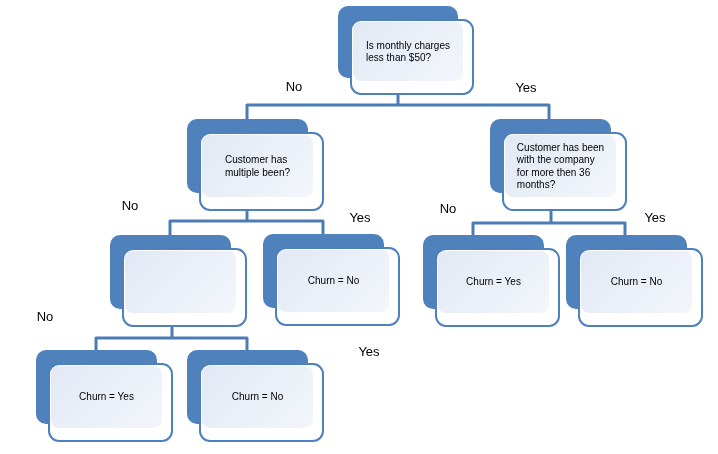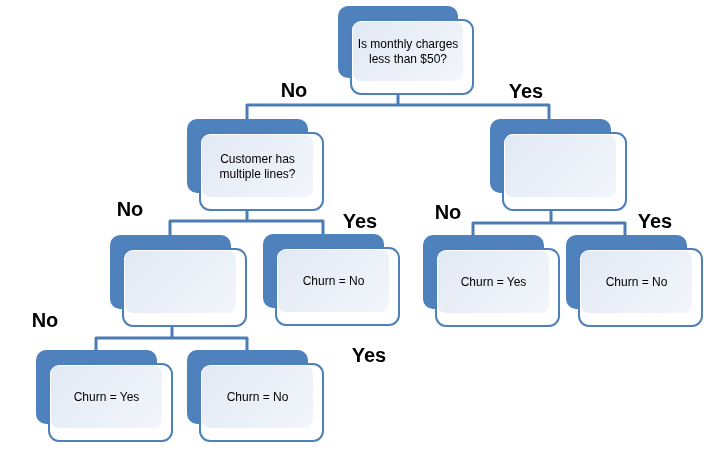--- a/index.html
+++ b/index.html
@@ -43,35 +43,34 @@
     left: 1px; top: 1px; right: 9px; bottom: 12px;
     background: linear-gradient(135deg, #e2e9f4 0%, #ebf0f8 55%, #f3f6fb 100%);
     border-radius: 8px;
   }
   .node .node-text {
     position: absolute;
     left: 0; top: 0; right: 8px; bottom: 10px;
     display: flex;
     align-items: center;
     justify-content: center;
-    text-align: center;
-    font-size: 12px;
+    font-size: 10px;
     line-height: 1.22;
     color: #000000;
     white-space: pre-line;
   }
   .node--root .back  { width: 120px; height: 72px; }
   .node--root .front { width: 124px; height: 76px; }
 
   .edge-label {
     position: absolute;
     width: 44px;
     text-align: center;
-    font-size: 20px;
-    font-weight: 700;
+    font-size: 13px;
+    font-weight: 400;
     color: #000000;
   }
 </style>
 </head>
 <body>
 
 <div class="canvas">
 
   <svg class="connectors" viewBox="0 0 718 454" xmlns="http://www.w3.org/2000/svg">
     <g stroke="#4C7CB5" stroke-width="3" fill="none" stroke-linejoin="round">
@@ -106,28 +105,32 @@
       <div class="node-text">Is monthly charges
 less than $50?</div>
     </div>
   </div>
 
   <div class="node" style="left:187px; top:119px">
     <div class="back"></div>
     <div class="front">
       <div class="inner"></div>
       <div class="node-text">Customer has
-multiple lines?</div>
+multiple been?</div>
     </div>
   </div>
 
   <div class="node" style="left:490px; top:119px">
     <div class="back"></div>
     <div class="front">
       <div class="inner"></div>
+      <div class="node-text">Customer has been
+with the company
+for more then 36
+months?</div>
     </div>
   </div>
 
   <div class="node" style="left:110px; top:235px">
     <div class="back"></div>
     <div class="front">
       <div class="inner"></div>
     </div>
   </div>
 

